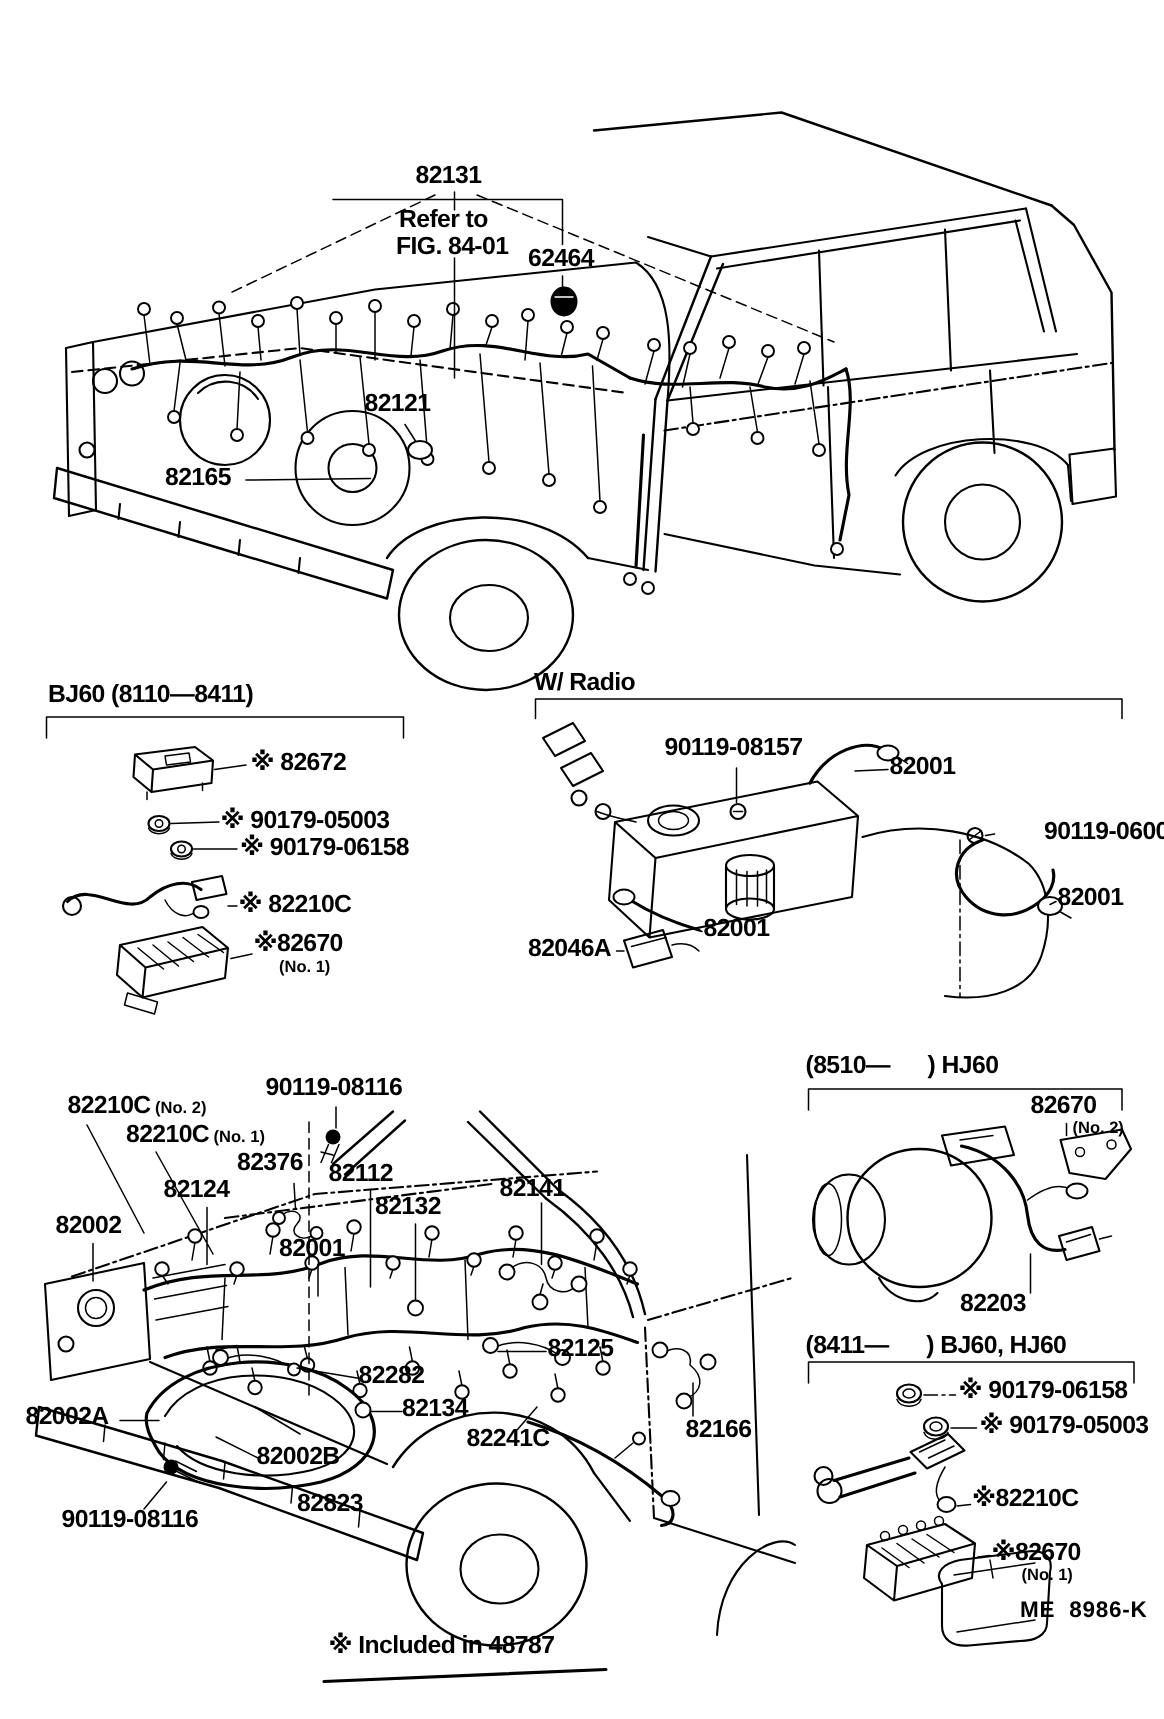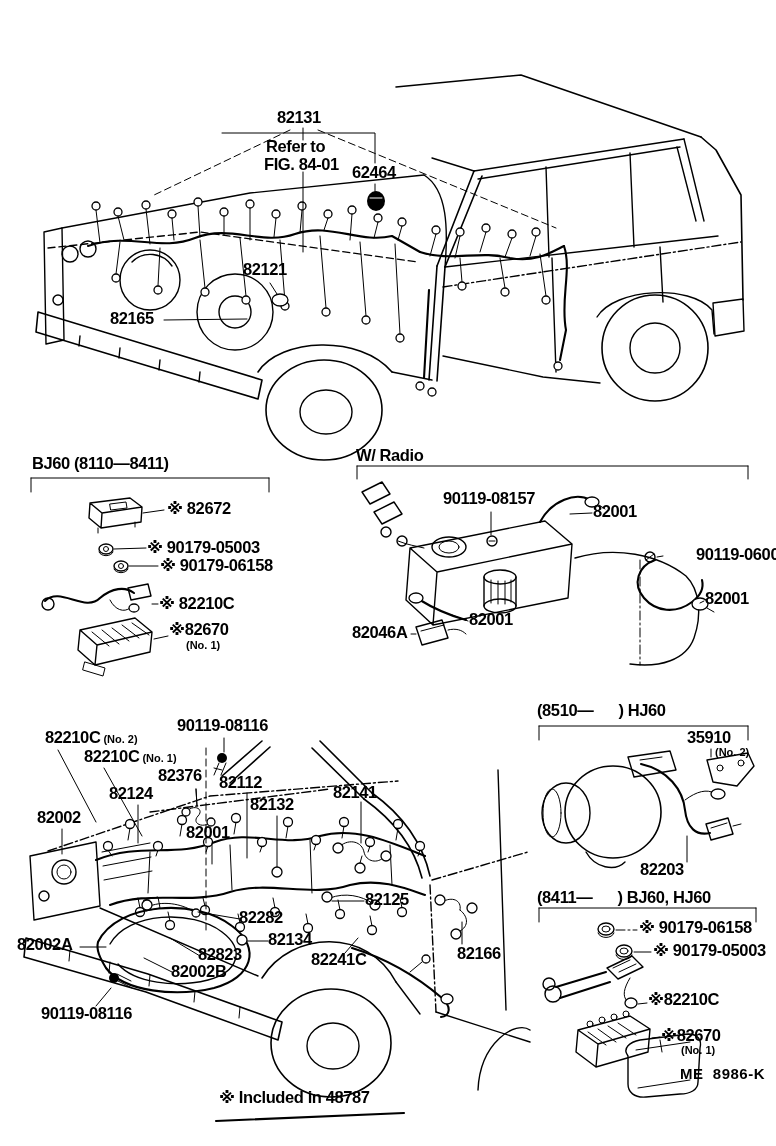--- a/index.html
+++ b/index.html
@@ -354,28 +354,28 @@
 <div class="lbl" style="left:109px;top:785px">82124</div>
 <div class="lbl" style="left:219px;top:774px">82112</div>
 <div class="lbl" style="left:250px;top:796px">82132</div>
 <div class="lbl" style="left:333px;top:784px">82141</div>
 <div class="lbl" style="left:37px;top:809px">82002</div>
 <div class="lbl" style="left:186px;top:824px">82001</div>
 <div class="lbl" style="left:365px;top:891px">82125</div>
 <div class="lbl" style="left:239px;top:909px">82282</div>
 <div class="lbl" style="left:268px;top:931px">82134</div>
 <div class="lbl" style="left:17px;top:936px">82002A</div>
-<div class="lbl" style="left:198px;top:946px">82823</div>
+<div class="lbl" style="left:198px;top:994px">82823</div>
 <div class="lbl" style="left:171px;top:963px">82002B</div>
 <div class="lbl" style="left:311px;top:951px">82241C</div>
 <div class="lbl" style="left:457px;top:945px">82166</div>
 <div class="lbl" style="left:41px;top:1005px">90119-08116</div>
 
 <div class="lbl" style="left:537px;top:702px">(8510—&nbsp;&nbsp;&nbsp;&nbsp;&nbsp;&nbsp;) HJ60</div>
-<div class="lbl" style="left:687px;top:729px">35910</div>
+<div class="lbl" style="left:687px;top:729px">82670</div>
 <div class="sublbl" style="left:715px;top:746px">(No. 2)</div>
 <div class="lbl" style="left:640px;top:861px">82203</div>
 
 <div class="lbl" style="left:537px;top:889px">(8411—&nbsp;&nbsp;&nbsp;&nbsp;&nbsp;&nbsp;) BJ60, HJ60</div>
 <div class="lbl" style="left:639px;top:919px">※ 90179-06158</div>
 <div class="lbl" style="left:653px;top:942px">※ 90179-05003</div>
 <div class="lbl" style="left:648px;top:991px">※82210C</div>
 <div class="lbl" style="left:661px;top:1027px">※82670</div>
 <div class="sublbl" style="left:681px;top:1044px">(No. 1)</div>
 

